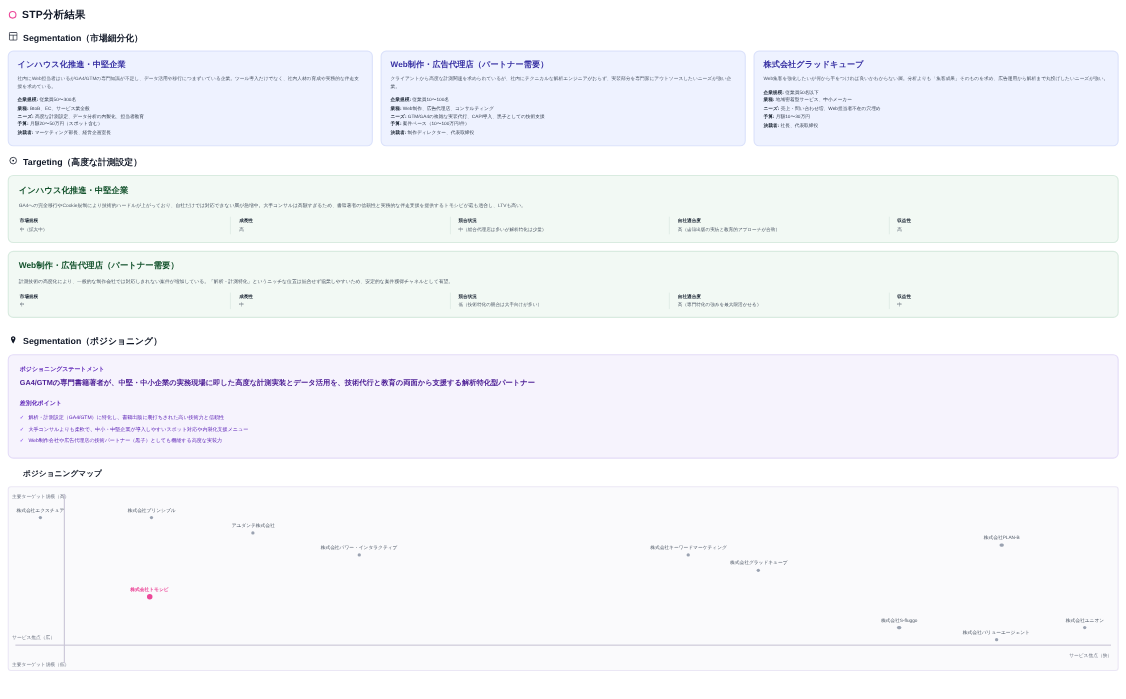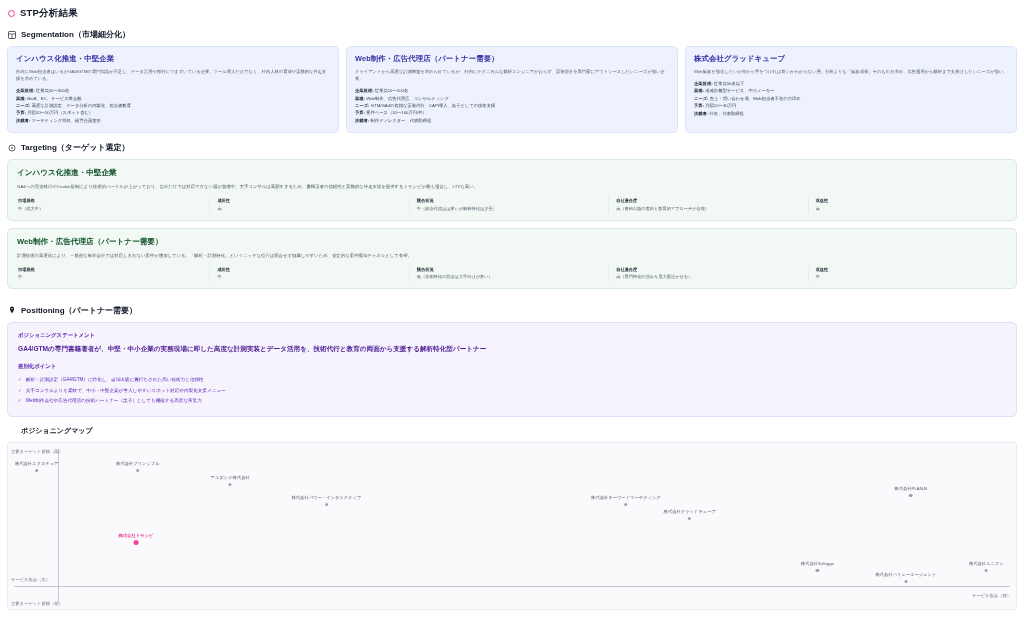--- a/index.html
+++ b/index.html
@@ -20,21 +20,21 @@
     padding: 3px 0 0 4px; letter-spacing: .2px;
   }
   .dot-icon {
     width: 7px; height: 7px; border-radius: 50%;
     border: 1.6px solid #ec4899; background: #fff;
     display: inline-block; flex: 0 0 auto;
   }
 
   
   .sec-head {
-    display: flex; align-items: center; gap: 5px;
+    display: flex; gap: 5px;
     font-size: 8px; font-weight: bold; color: #111827;
     padding: 9px 0 6px 4px;
   }
   .ico { width: 8px; height: 8px; flex: 0 0 auto; display:block; }
 
   
   .seg-row { display: flex; gap: 7px; padding: 0 3px; }
   .seg-card {
     flex: 1 1 0; min-width: 0;
     background: #eef2ff;
@@ -173,21 +173,21 @@
       <div class="seg-attr"><b>予算:</b> <span>月額10〜30万円</span></div>
       <div class="seg-attr"><b>決裁者:</b> <span>社長、代表取締役</span></div>
     </div>
   </div>
 
   <div class="sec-head">
     <svg class="ico" viewBox="0 0 16 16">
       <circle cx="8" cy="8" r="6" fill="none" stroke="#111827" stroke-width="1.4"></circle>
       <circle cx="8" cy="8" r="1.6" fill="#111827"></circle>
     </svg>
-    <span>Targeting（ターゲット選定）</span>
+    <span>Targeting（高度な計測設定）</span>
   </div>
 
   <div class="tg-card">
     <div class="tg-title">インハウス化推進・中堅企業</div>
     <div class="tg-desc">GA4への完全移行やCookie規制により技術的ハードルが上がっており、自社だけでは対応できない層が急増中。大手コンサルは高額すぎるため、書籍著者の信頼性と実務的な伴走支援を提供するトモシビが最も適合し、LTVも高い。</div>
     <div class="tg-metrics">
       <div class="tg-metric">
         <div class="tg-m-label">市場規模</div>
         <div class="tg-m-value">中（拡大中）</div>
       </div>
@@ -235,21 +235,21 @@
         <div class="tg-m-value">中</div>
       </div>
     </div>
   </div>
 
   <div class="sec-head">
     <svg class="ico" viewBox="0 0 16 16">
       <path d="M8 1.2c-2.3 0-4.1 1.8-4.1 4.1 0 3 4.1 9.4 4.1 9.4s4.1-6.4 4.1-9.4c0-2.3-1.8-4.1-4.1-4.1z" fill="#111827"></path>
       <circle cx="8" cy="5.3" r="1.5" fill="#fafafc"></circle>
     </svg>
-    <span>Positioning（パートナー需要）</span>
+    <span>Segmentation（ポジショニング）</span>
   </div>
 
   <div class="pos-card">
     <div class="pos-sub">ポジショニングステートメント</div>
     <div class="pos-statement">GA4/GTMの専門書籍著者が、中堅・中小企業の実務現場に即した高度な計測実装とデータ活用を、技術代行と教育の両面から支援する解析特化型パートナー</div>
     <div class="pos-sub">差別化ポイント</div>
     <ul class="pos-points">
       <li>
           <span class="chk">✓</span>
           <span>解析・計測設定（GA4/GTM）に特化し、書籍出版に裏打ちされた高い技術力と信頼性</span>

